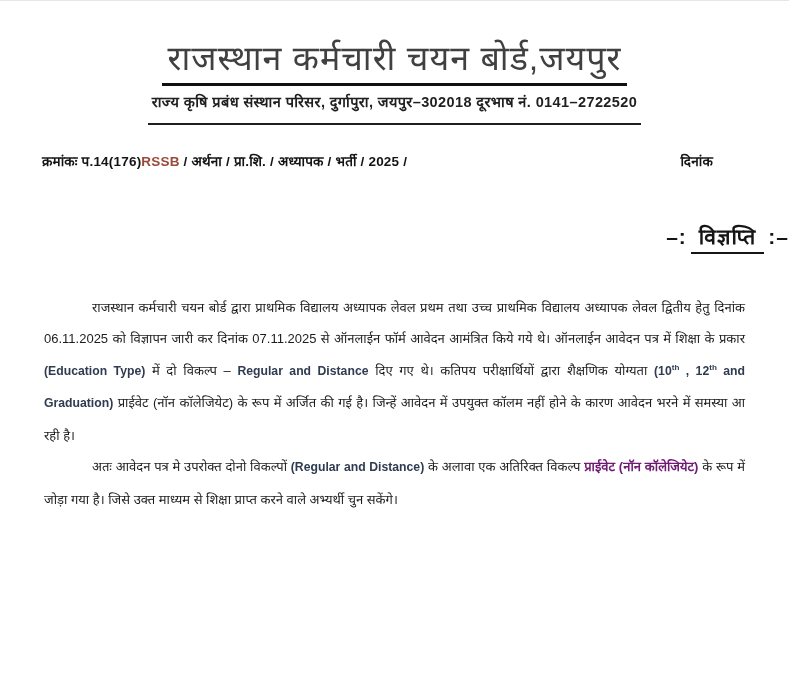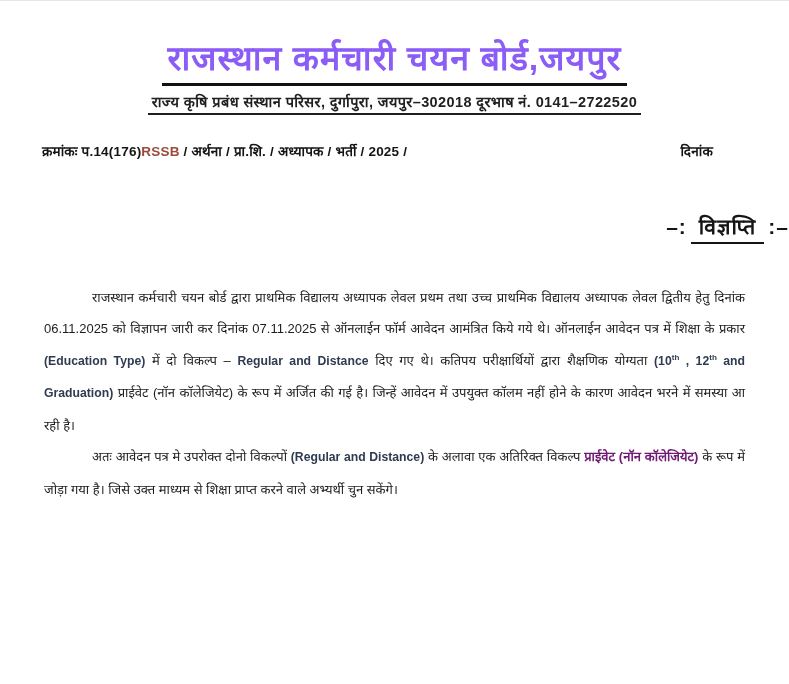--- a/index.html
+++ b/index.html
@@ -15,37 +15,37 @@
     background: #ffffff;
     border-top: 1px solid #e6e6e6;
     padding-top: 36px;
     position: relative;
   }
   
   .letterhead { text-align: center; }
   .org-title {
     display: inline-block;
     font-size: 34px;
-    font-weight: 700;
-    color: #8b5cf6;
+    font-weight: 400;
+    color: #404040;
     letter-spacing: 1px;
     border-bottom: 3px solid #111111;
     padding: 0 6px 3px 6px;
     line-height: 1.25;
   }
   .org-address {
     margin-top: 5px;
   }
   .org-address span {
     display: inline-block;
     font-size: 14.5px;
     font-weight: 700;
     color: #1f1f1f;
     border-bottom: 2px solid #1f1f1f;
-    padding: 0 4px 2px 4px;
+    padding: 0 4px 12px 4px;
     letter-spacing: 0.4px;
   }
   
   .ref-row {
     display: flex;
     justify-content: space-between;
     align-items: baseline;
     padding-left: 42px;
     padding-right: 76px;
     font-size: 13.5px;

